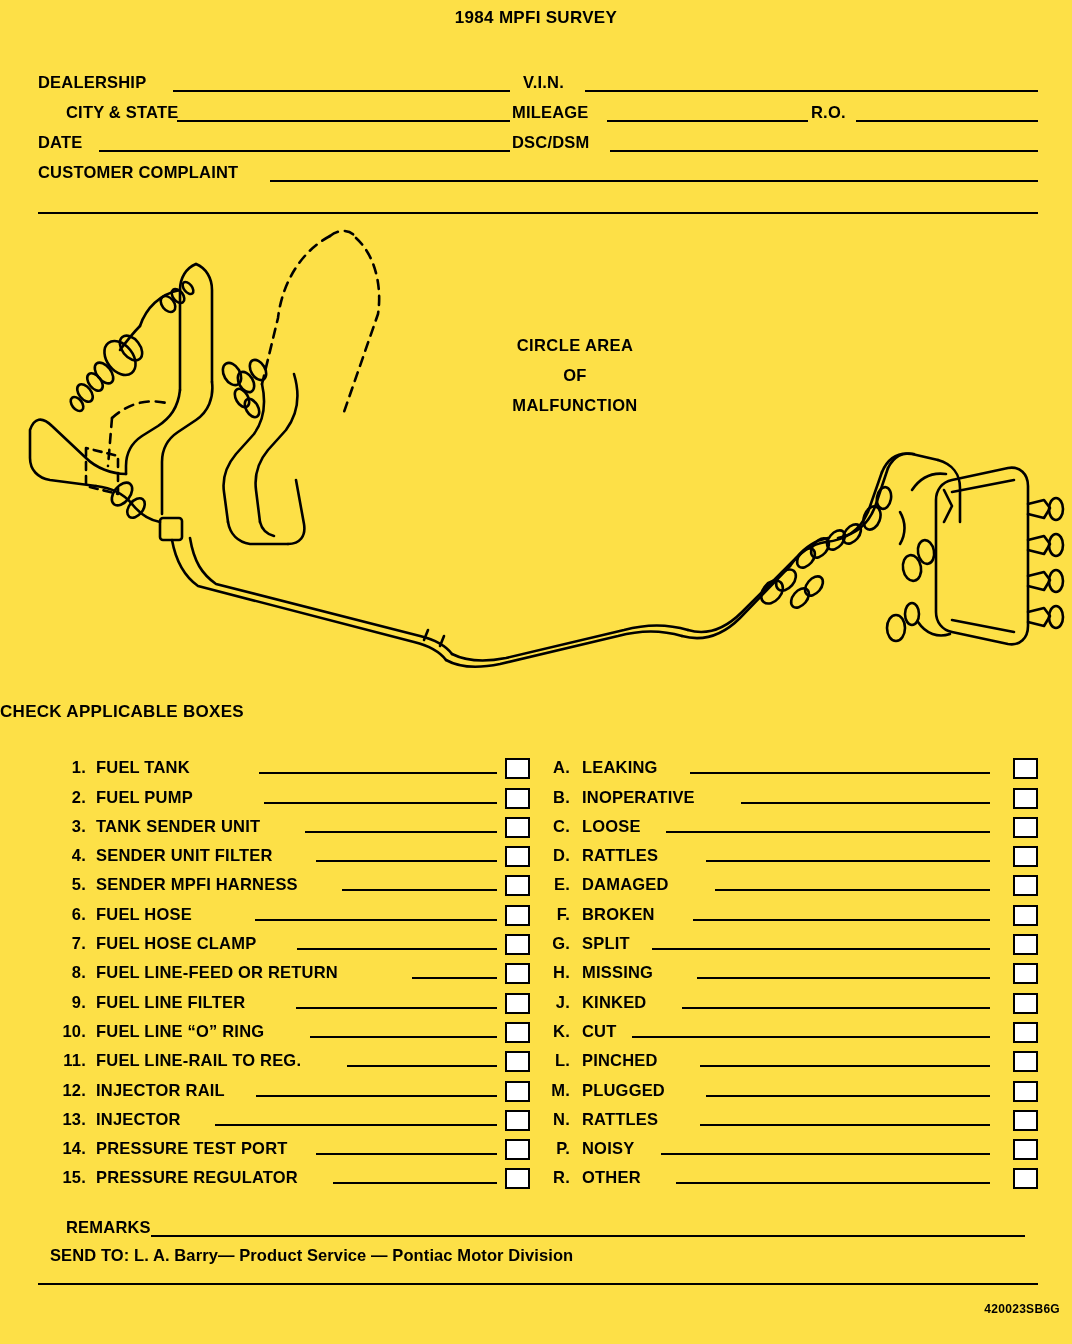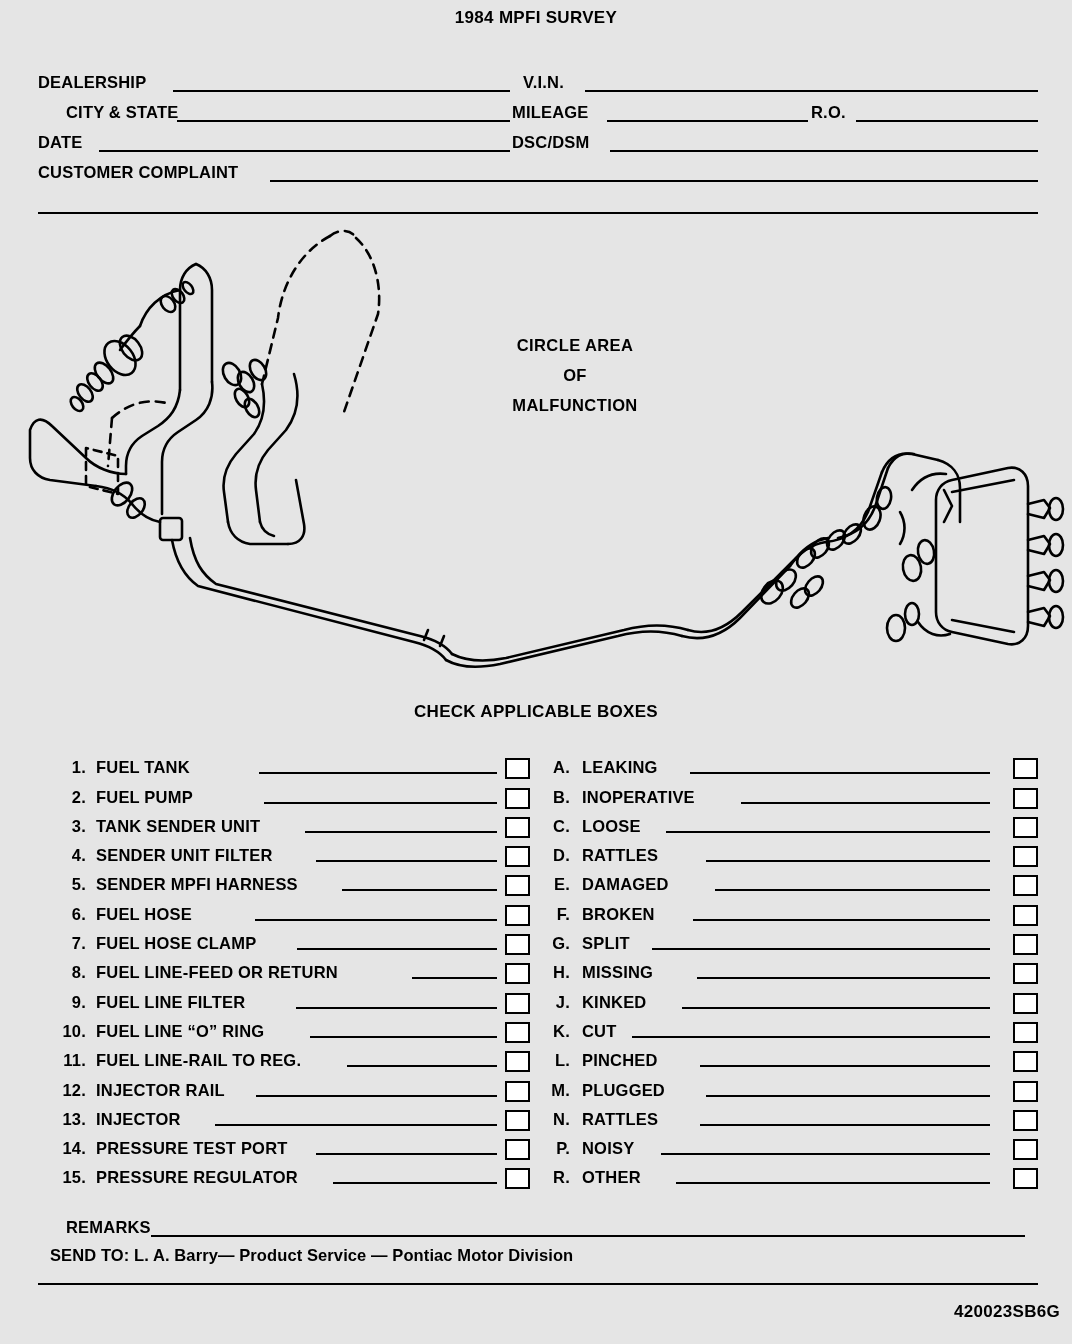--- a/index.html
+++ b/index.html
@@ -9,21 +9,21 @@
   }
   body {
     font-family: "Liberation Sans", sans-serif;
     color: #000000;
   }
   .page {
     position: relative;
     width: 1072px;
     height: 1344px;
     overflow: hidden;
-    background: #e5e5e5;
+    background: #fde047;
   }
 
   
   .title {
     position: absolute;
     top: 8px;
     left: 0;
     width: 1072px;
     text-align: center;
     font-size: 17px;
@@ -89,21 +89,20 @@
     line-height: 30px;
     letter-spacing: 0.4px;
   }
 
   
   .check-head {
     position: absolute;
     left: 0;
     top: 702px;
     width: 1072px;
-    text-align: center;
     font-size: 17px;
     font-weight: bold;
     letter-spacing: 0.3px;
   }
 
   
   .lists {
     position: absolute;
     left: 0;
     top: 752px;
@@ -182,21 +181,21 @@
     left: 50px;
     top: 1246px;
     font-size: 16.5px;
     font-weight: bold;
     letter-spacing: 0.1px;
   }
   .doc-code {
     position: absolute;
     right: 12px;
     top: 1302px;
-    font-size: 17px;
+    font-size: 12px;
     font-weight: bold;
     letter-spacing: 0.3px;
   }
 </style>
 </head>
 <body>
 
 <div class="page">
 
   <div class="title">1984 MPFI SURVEY</div>

